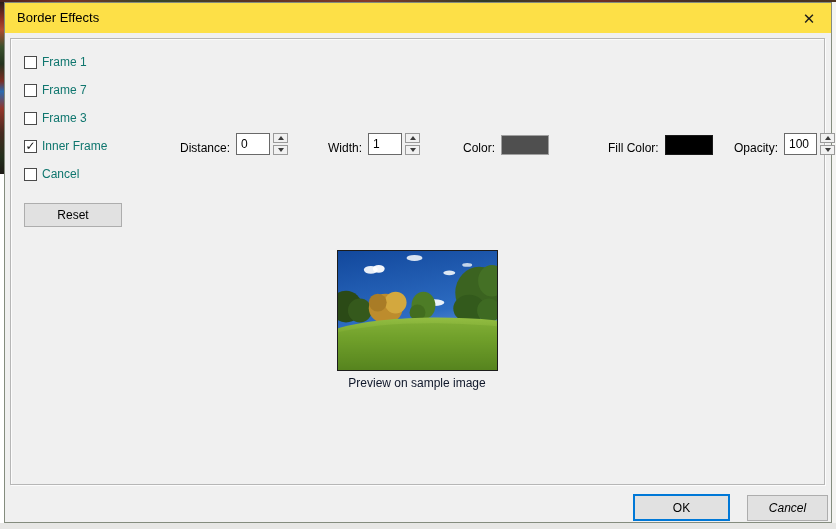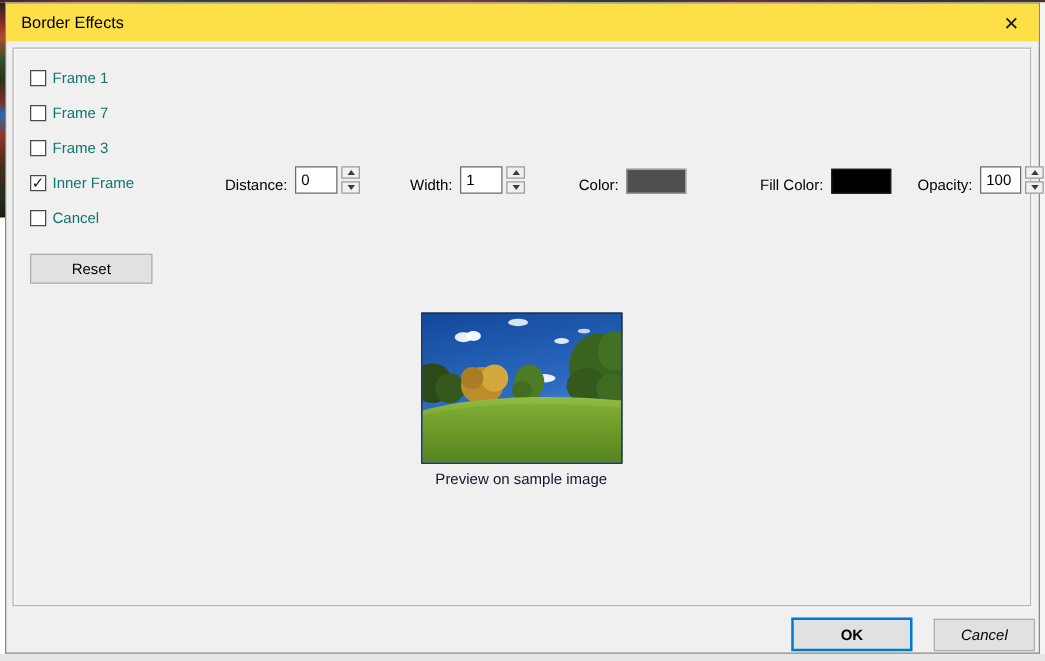--- a/index.html
+++ b/index.html
@@ -49,21 +49,21 @@
   .tri-down { width:0; height:0; border-left:3px solid transparent;
     border-right:3px solid transparent; border-top:4px solid #3c3c3c; }
   .swatch { width:48px; height:20px; cursor:pointer; }
   #color-swatch { border:1px solid #9f9f9f; }
   #fill-swatch { border:1px solid #1a1a1a; }
 
   
   .btn { background:#e1e1e1; border:1px solid #adadad; font-family:inherit;
     font-size:12px; color:#000; cursor:pointer; }
   #reset-btn { left:19px; top:200px; width:98px; height:24px; }
-  #ok-btn { left:628px; top:491px; width:97px; height:27px; border:2px solid #0078d7;font-weight:bold; }
+  #ok-btn { left:628px; top:491px; width:97px; height:27px; border:2px solid #0078d7; }
   #cancel-btn { left:742px; top:492px; width:81px; height:26px;font-style:italic; }
 
   
   #preview-img { left:332px; top:247px; width:161px; height:121px;
     border:1px solid #1c1c1c; background:#2f6fc4; }
   #preview-img svg { display:block; width:159px; height:119px; }
   #preview-caption { left:302px; top:373px; width:220px; text-align:center;
     font-size:12px; color:#0f172a; }
 </style>
 </head>

